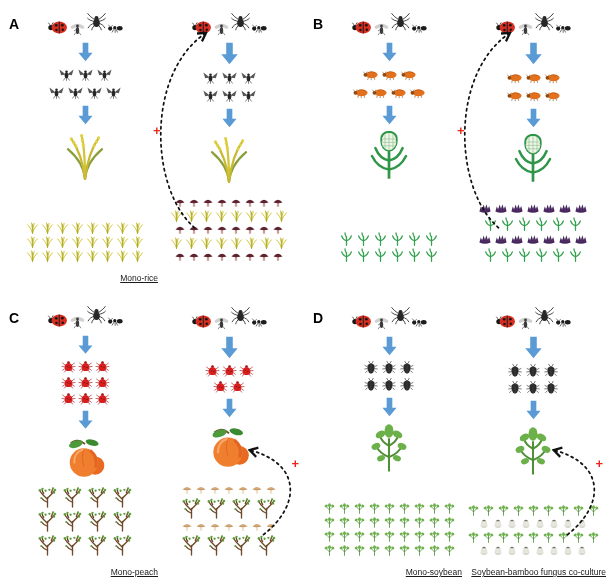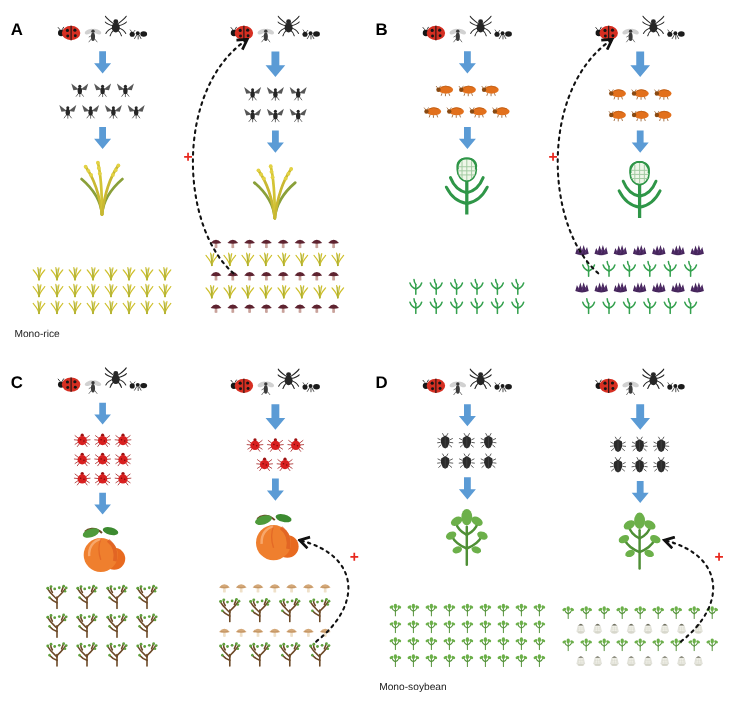--- a/index.html
+++ b/index.html
@@ -26,21 +26,21 @@
   .field { margin-top:auto; margin-bottom:26px; display:flex; flex-direction:column; gap:1px; align-items:center; }
   .field-row { display:flex; gap:2px; justify-content:center; }
   svg.fld { width:13px; height:13px; }
   svg.fld[data-icon="mushroom-dark"] { width:12px; height:12px; }
   svg.fld[data-icon="maize-small"]   { width:15px; height:15px; }
   svg.fld[data-icon="fungus-purple"] { width:14px; height:14px; }
   svg.fld[data-icon="peach-tree"]    { width:23px; height:23px; }
   svg.fld[data-icon="mushroom-tan"]  { width:12px; height:12px; }
   svg.fld[data-icon="bamboo-fungus"] { width:12px; height:12px; }
   .caption { position:absolute; bottom:4px; left:50%; transform:translateX(-50%); width:146px;
-             font-size:8.5px; line-height:1.3; text-align:left; color:#1a1a1a; }
+             font-size:8.5px; line-height:1.3; text-align:right; color:#1a1a1a;text-decoration:underline; }
   svg.feedback { position:absolute; inset:0; width:100%; height:100%; pointer-events:none; overflow:visible; }
   .dash { fill:none; stroke:#111111; stroke-width:1.7; stroke-dasharray:2 3.6; stroke-linecap:round; }
   .plus { position:absolute; color:#e8281e; font-weight:bold; font-size:13px; }
   .plus.left  { left:-5px; top:41%; }
   .plus.right { right:1px; top:55%; }
 </style>
 </head>
 <body>
 
 <svg width="0" height="0" style="position:absolute" aria-hidden="true">
@@ -942,20 +942,21 @@
                 <use href="#peach-tree" xlink:href="#peach-tree"></use>
               </svg>
               <svg class="fld" data-icon="peach-tree">
                 <use href="#peach-tree" xlink:href="#peach-tree"></use>
               </svg>
               <svg class="fld" data-icon="peach-tree">
                 <use href="#peach-tree" xlink:href="#peach-tree"></use>
               </svg>
             </div>
           </div>
+          <div class="caption">Mono-peach</div>
         </div>
       <div class="col">
           <div class="predators">
             <svg class="pred" data-icon="ladybug">
               <use href="#ladybug" xlink:href="#ladybug"></use>
             </svg>
             <svg class="pred" data-icon="fly">
               <use href="#fly" xlink:href="#fly"></use>
             </svg>
             <svg class="pred" data-icon="spider">
@@ -1402,20 +1403,21 @@
                 <use href="#bamboo-fungus" xlink:href="#bamboo-fungus"></use>
               </svg>
               <svg class="fld" data-icon="bamboo-fungus">
                 <use href="#bamboo-fungus" xlink:href="#bamboo-fungus"></use>
               </svg>
               <svg class="fld" data-icon="bamboo-fungus">
                 <use href="#bamboo-fungus" xlink:href="#bamboo-fungus"></use>
               </svg>
             </div>
           </div>
+          <div class="caption">Soybean-bamboo fungus co-culture</div>
           <svg class="feedback" viewBox="0 0 140 260" preserveAspectRatio="none">
             <path class="dash" d="M104 216 C 142 188 140 150 92 138" marker-end="url(#chevron)"></path>
           </svg>
           <span class="plus right">+</span>
         </div>
     </div>
   </section>
 </div>
 
 </body></html>

